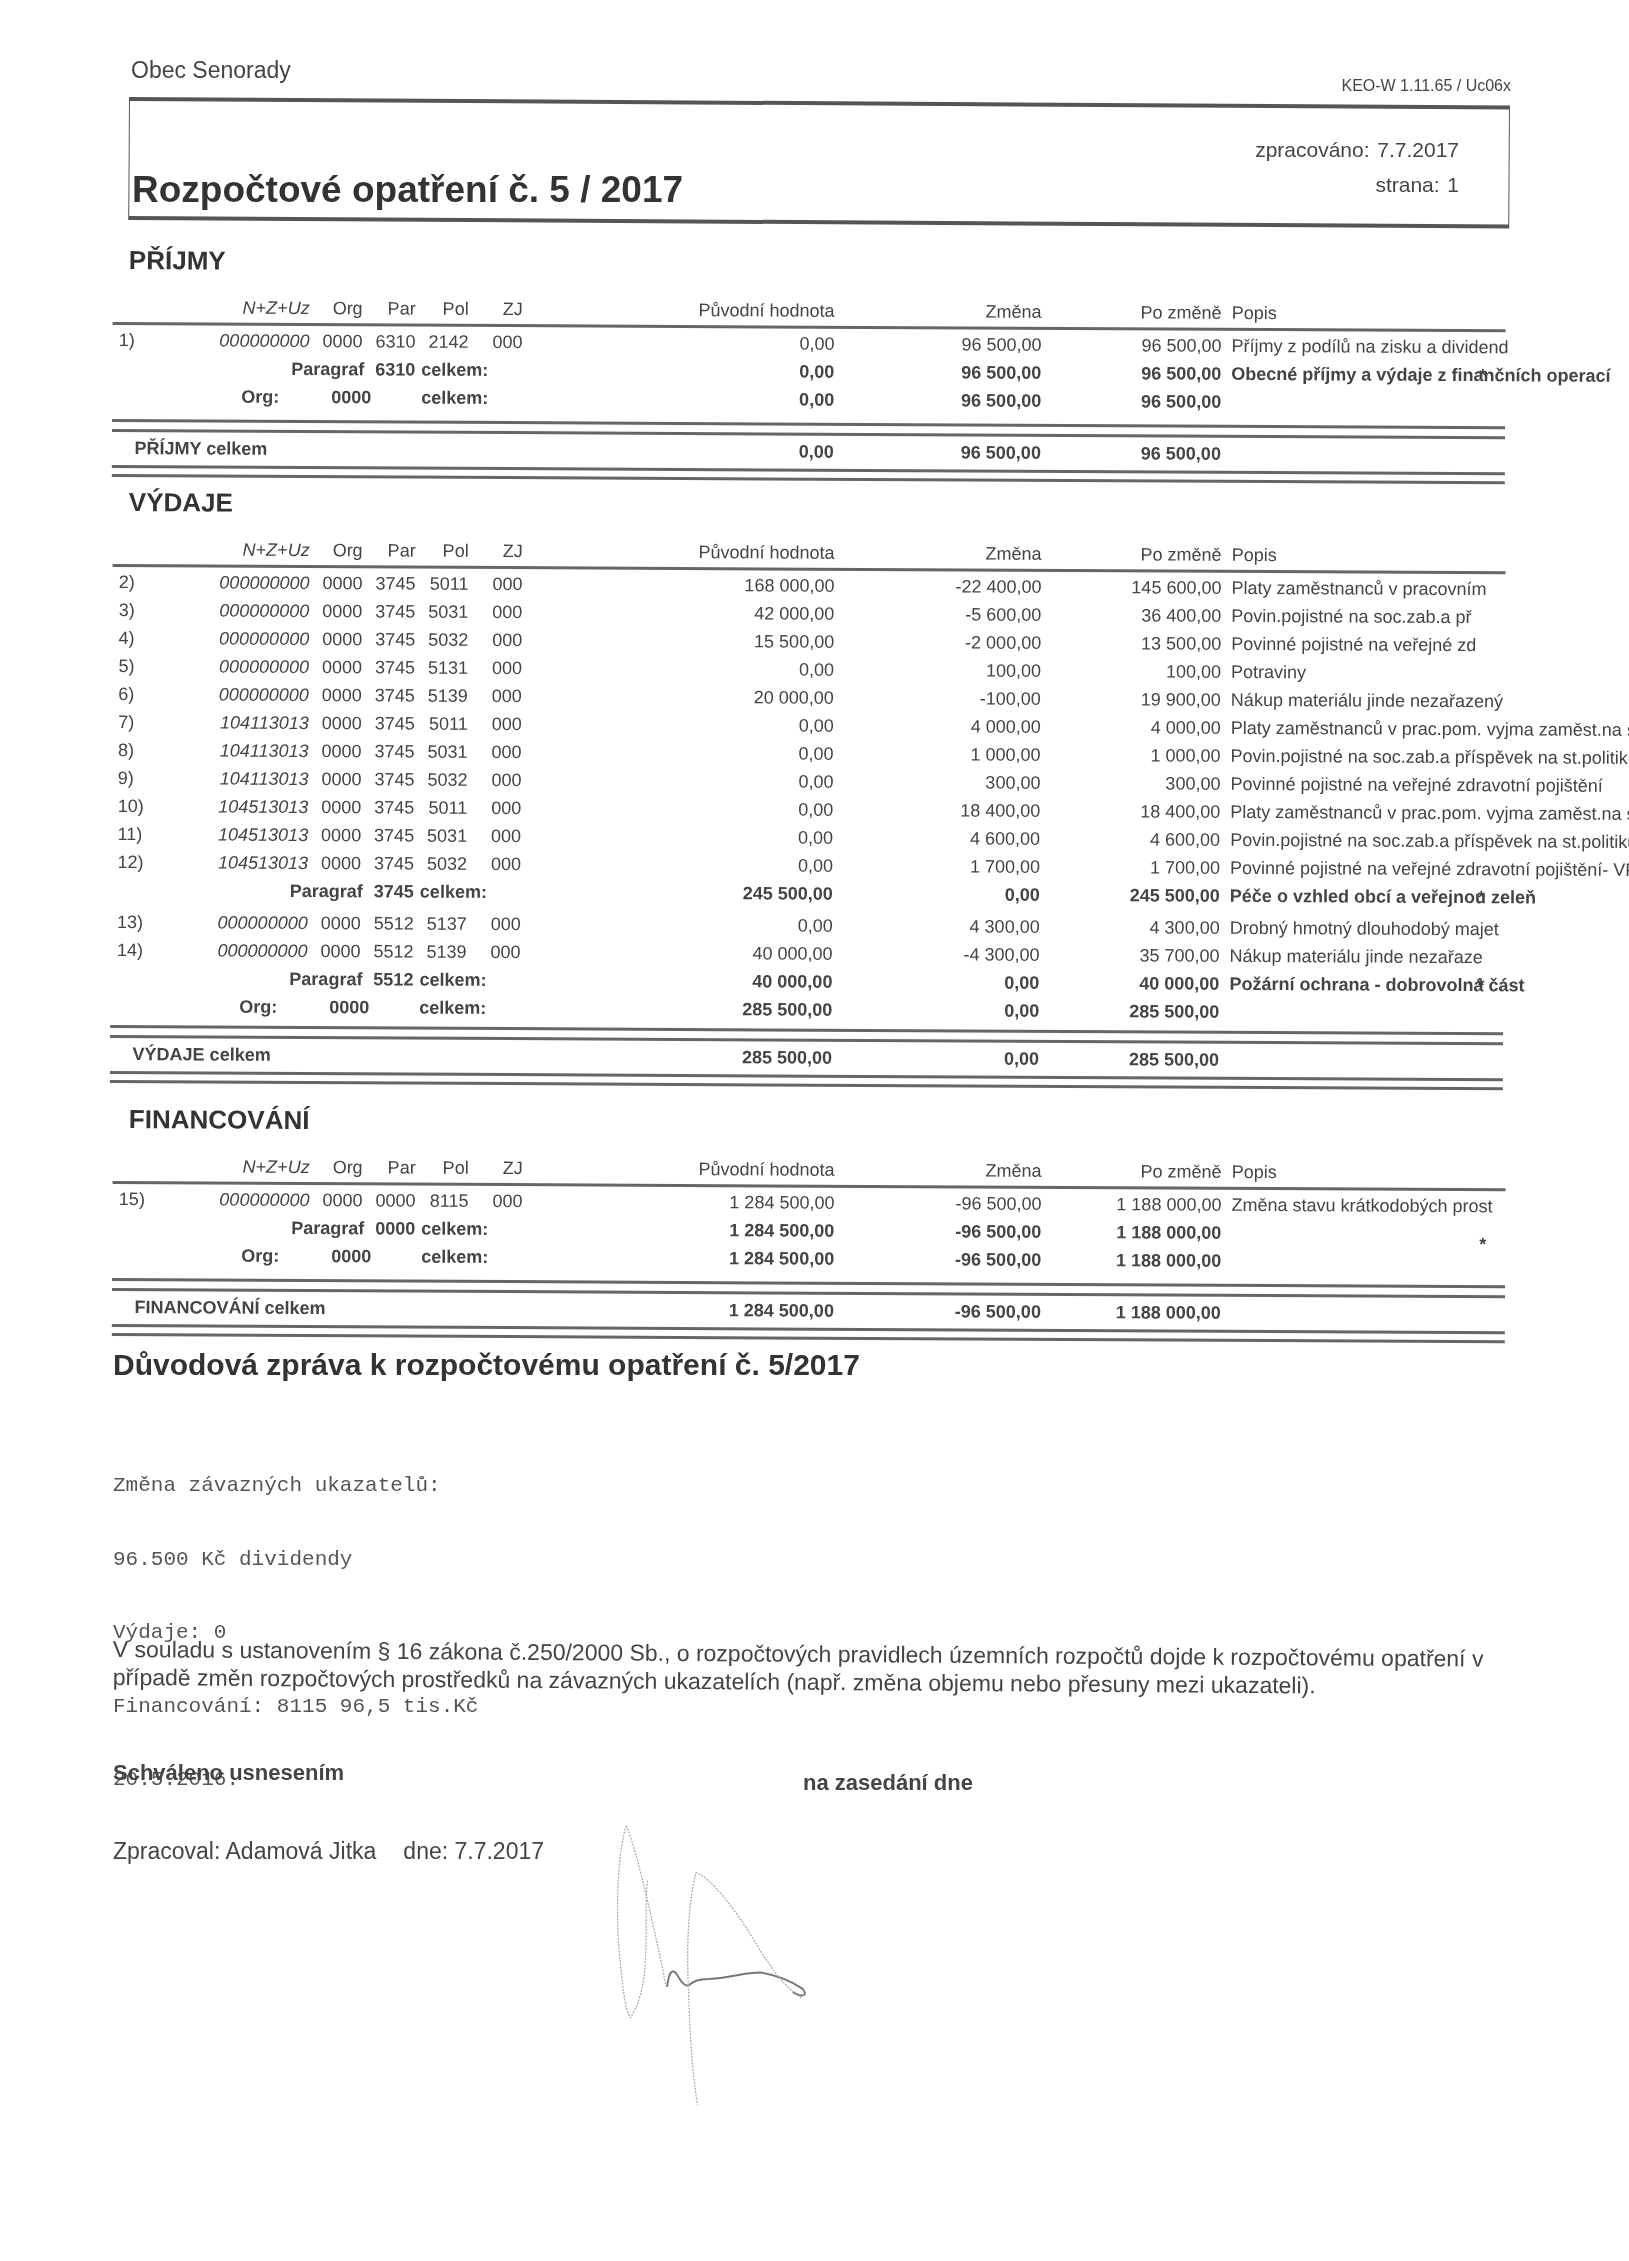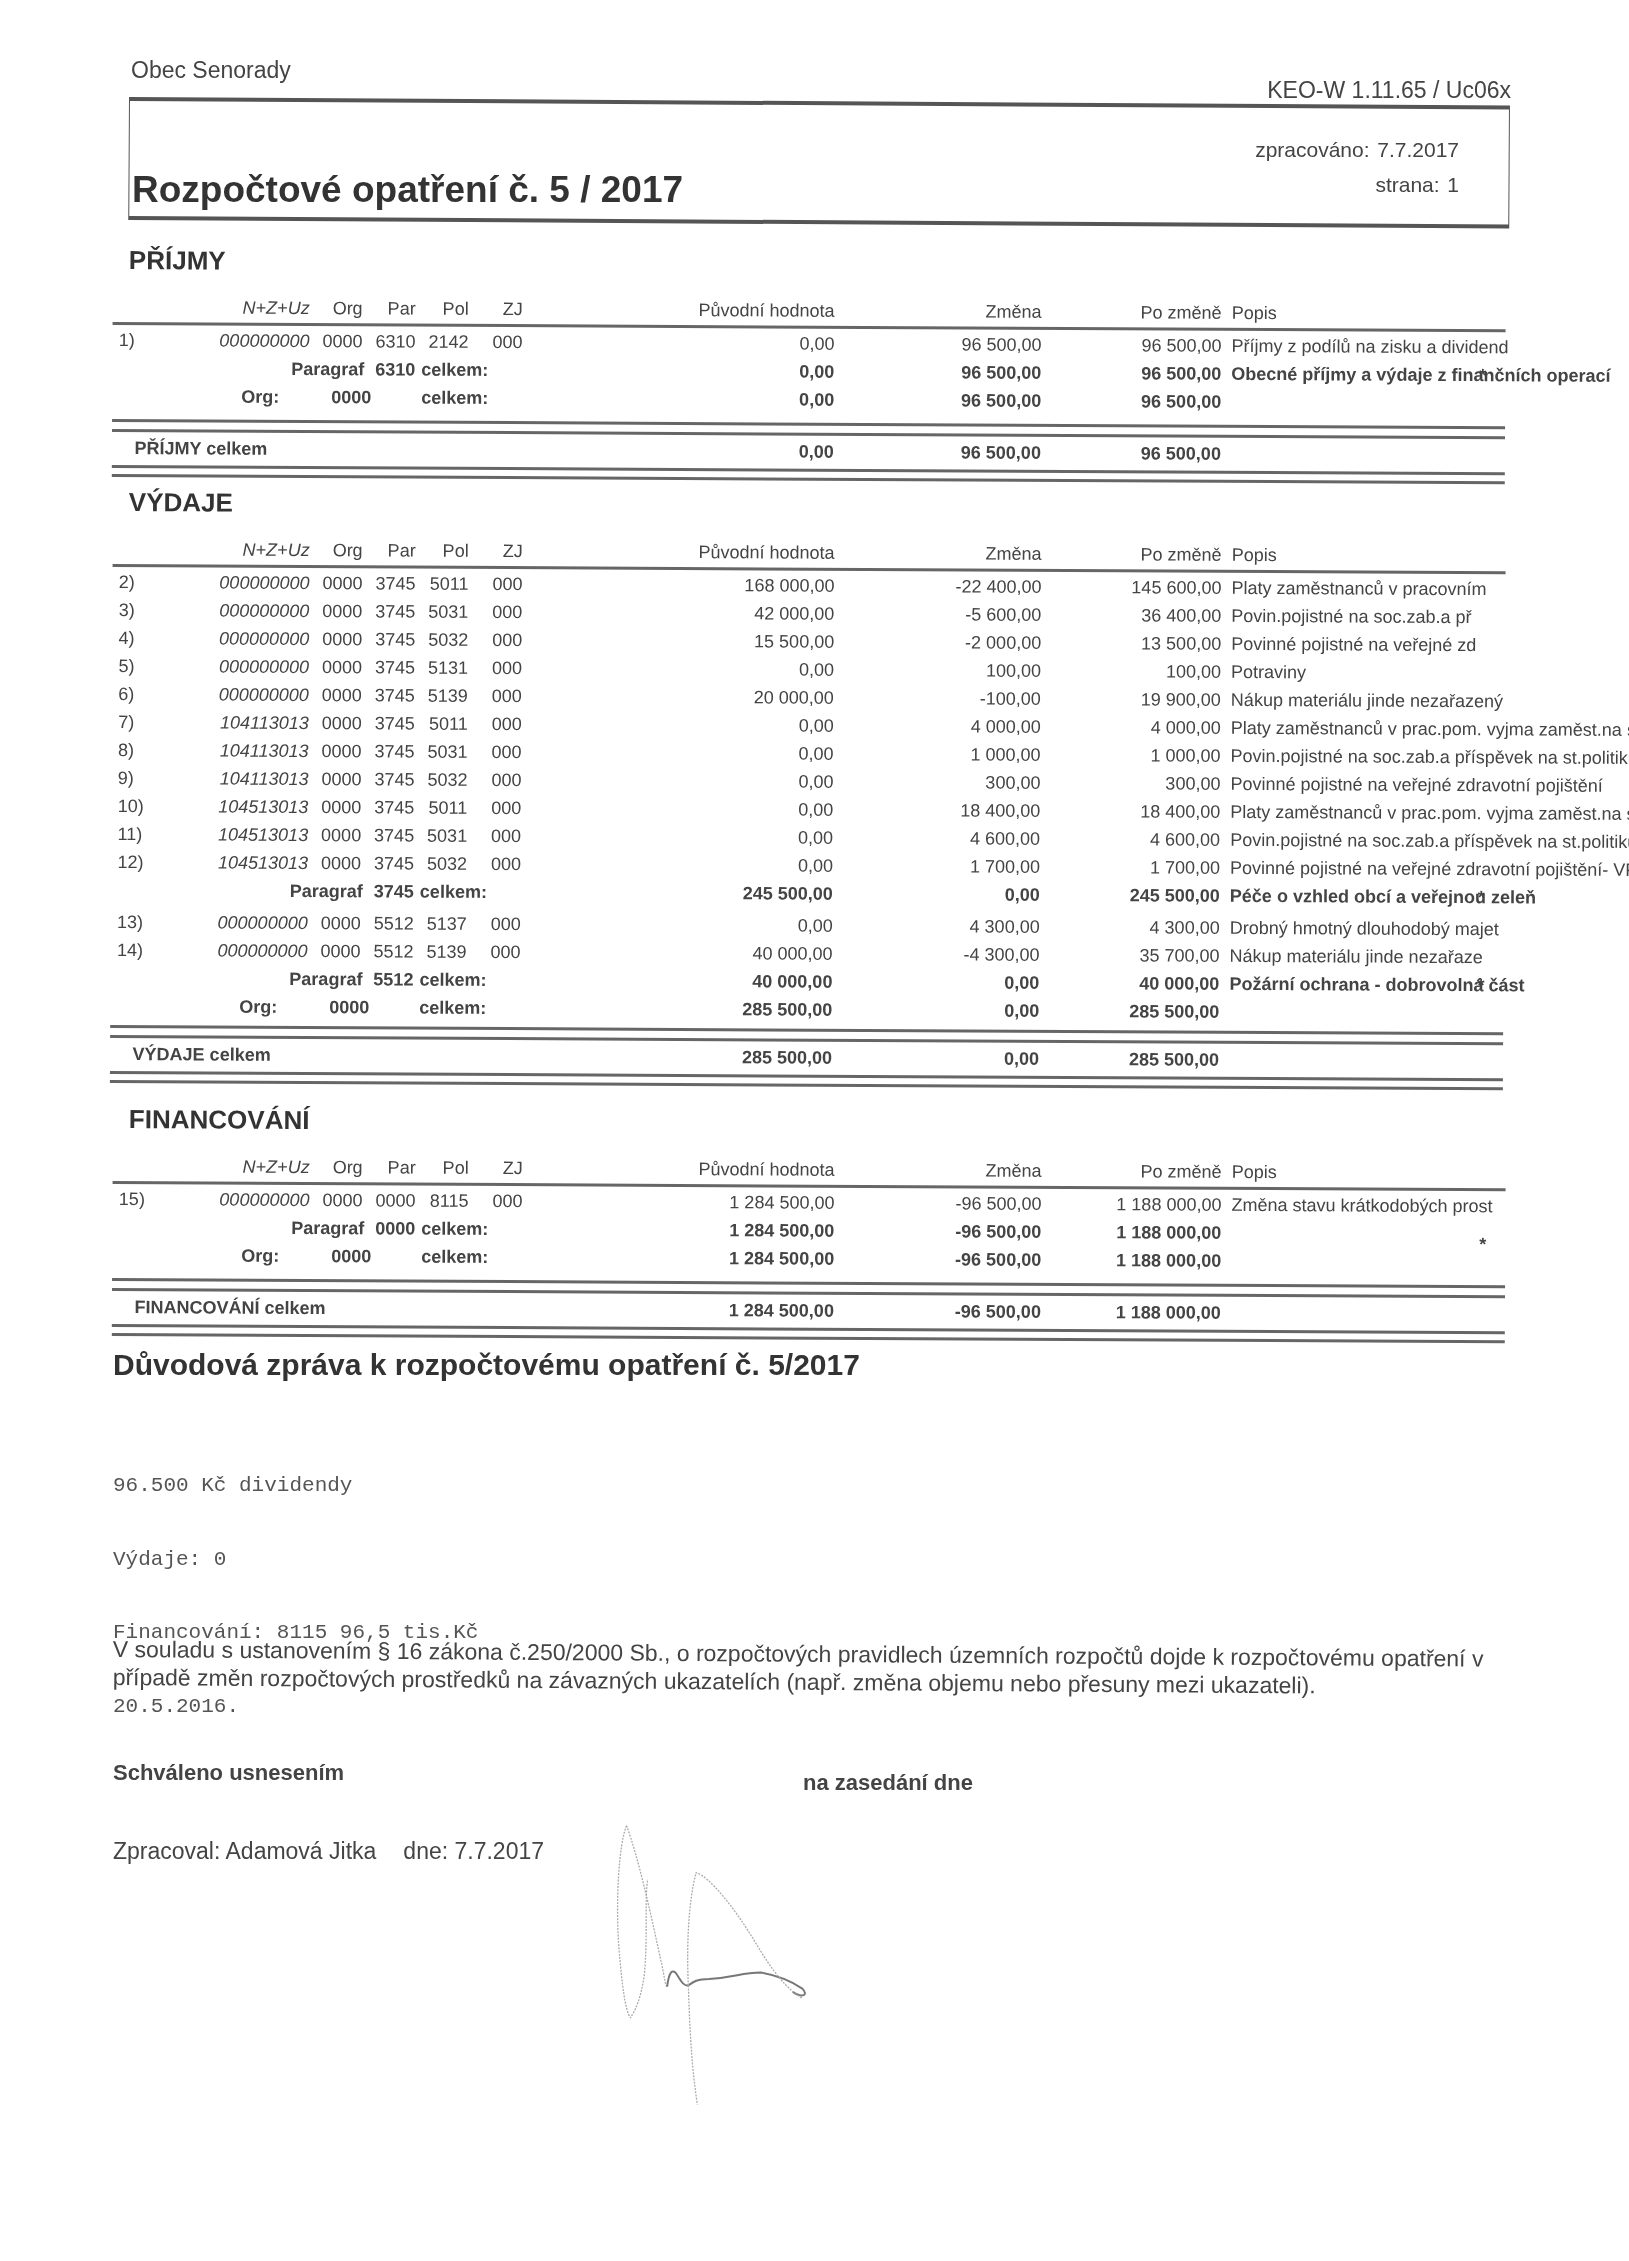--- a/index.html
+++ b/index.html
@@ -1,20 +1,20 @@
 <!DOCTYPE html>
 <html style="font-size:10.3px"><head>
 <meta charset="utf-8">
 <style>
   html, body { margin: 0; padding: 0; background: #fff; }
   body { width: 1630px; height: 2261px; position: relative; overflow: hidden;
          font-family: "Liberation Sans", sans-serif; color: #333; }
   .abs { position: absolute; }
   .org-name { left: 131px; top: 57px; font-size: 23px; color: #444; }
-  .version { right: 119px; top: 77px; font-size: 23px; color: #444; }
+  .version { right: 119px; top: 77px; font-size: 16px; color: #444; }
   .title-box { left: 129px; top: 97px; width: 1379px; height: 115px;
                border: 1.3px solid #555; border-top: 4.5px solid #555; border-bottom: 4.5px solid #555;
                transform: rotate(0.35deg); transform-origin: left top; }
   .doc-title { left: 132px; top: 123px; font-size: 37px; font-weight: bold; color: #333; margin-top: 46px; }
   .meta { right: 171px; top: 132px; font-size: 21px; color: #444; text-align: right; line-height: 35px; }
   .meta .lbl { margin-right: 7.7px; }
 
   .section { position: absolute; left: 113px; width: 1393px; transform: rotate(0.3deg); transform-origin: left top; }
   .sec-title { font-size: 26px; font-weight: bold; color: #333; margin-left: 16px; }
   .grid { position: relative; font-size: 18px; color: #444; }
@@ -381,20 +381,21 @@
       <span class="c-puv">1 284 500,00</span>
       <span class="c-zm">-96 500,00</span>
       <span class="c-po">1 188 000,00</span>
     </div>
     <div class="dbl"></div>
   </div>
 </div>
 
 <div class="abs reason-title">Důvodová zpráva k rozpočtovému opatření č. 5/2017</div>
 <div class="abs mono">
+  <div>Změna závazných ukazatelů:</div>
   <div>96.500 Kč dividendy</div>
   <div>Výdaje: 0</div>
   <div>Financování: 8115 96,5 tis.Kč</div>
   <div>20.5.2016.</div>
 </div>
 <div class="abs para">V souladu s ustanovením § 16 zákona č.250/2000 Sb., o rozpočtových pravidlech územních rozpočtů dojde k rozpočtovému opatření v případě změn rozpočtových prostředků na závazných ukazatelích (např. změna objemu nebo přesuny mezi ukazateli).</div>
 
 <div class="abs approved">Schváleno usnesením</div>
 <div class="abs meeting">na zasedání dne</div>
 <div class="abs prepared">

